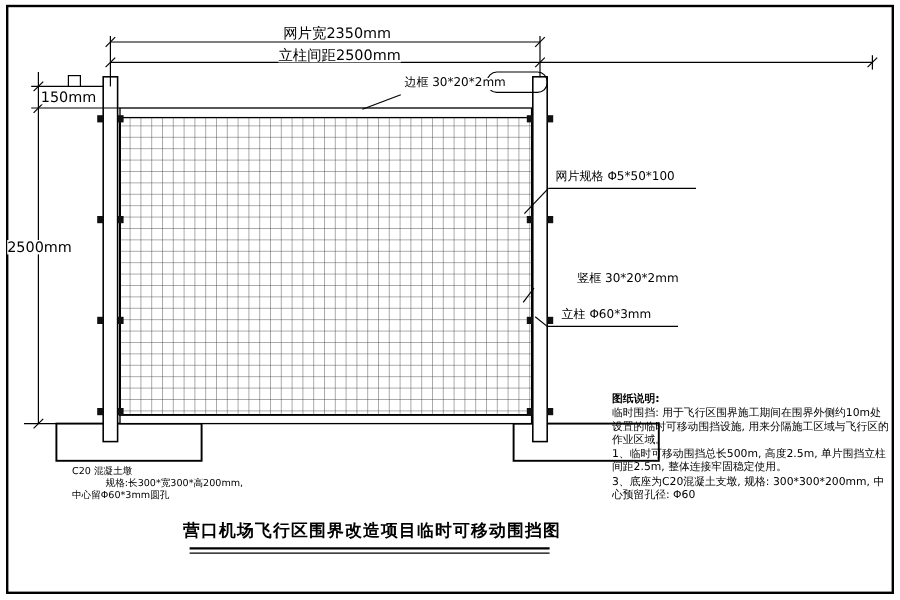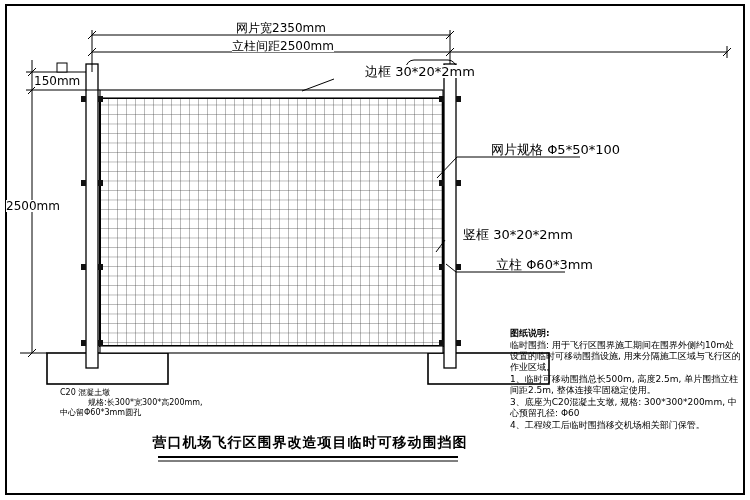--- a/index.html
+++ b/index.html
@@ -4,21 +4,21 @@
 <style>
   html,body{margin:0;padding:0;background:#e8e8e8;}
   .sheet{
     position:relative;width:750px;height:500px;background:#ffffff;
     font-family:"DejaVu Sans","Liberation Sans",sans-serif;
     color:#000;overflow:hidden;
   }
   svg{position:absolute;left:0;top:0;}
   .label{position:absolute;white-space:nowrap;color:#000;background:#fff;line-height:1;}
   .dim{font-size:12px;}
-  .callout{font-size:13px;margin-left:28px;}
+  .callout{font-size:10px;}
   .smallnote{font-size:8px;line-height:10px;background:transparent;}
   .notes{
     position:absolute;left:510px;top:280px;width:233px;
     font-size:9px;line-height:11px;background:transparent;white-space:normal;margin-top:48px;
   }
   .notes .heading{font-weight:bold;margin-bottom:1px;}
   .notes p{margin:0 0 1px 0;}
   .sheet-title{
     position:absolute;left:150px;top:434px;width:320px;text-align:center;
     font-size:14px;font-weight:bold;letter-spacing:1px;background:transparent;
@@ -119,30 +119,29 @@
     </g>
   </svg>
 
   <div class="label dim" style="left:236px;top:22px;">网片宽2350mm</div>
   <div class="label dim" style="left:232px;top:40px;">立柱间距2500mm</div>
   <div class="label dim" style="left:34px;top:75px;">150mm</div>
   <div class="label dim" style="left:6px;top:200px;">2500mm</div>
 
   <div class="label callout" style="left:337px;top:65px;">边框 30*20*2mm</div>
   <div class="label callout" style="left:463px;top:143px;text-align:right;">网片规格 Φ5*50*100</div>
-  <div class="label callout" style="left:435px;top:228px;">竖框 30*20*2mm</div>
+  <div class="label callout" style="left:481px;top:228px;">竖框 30*20*2mm</div>
   <div class="label callout" style="left:468px;top:258px;">立柱 Φ60*3mm</div>
 
   <div class="label smallnote" style="left:60px;top:388px;">C20 混凝土墩</div>
   <div class="label smallnote" style="left:60px;top:398px;margin-left:28px;">规格:长300*宽300*高200mm,</div>
   <div class="label smallnote" style="left:60px;top:408px;">中心留Φ60*3mm圆孔</div>
 
   <div class="notes">
     <div class="heading">图纸说明:</div>
     <p>临时围挡: 用于飞行区围界施工期间在围界外侧约10m处设置的临时可移动围挡设施, 用来分隔施工区域与飞行区的作业区域。</p>
     <p>1、临时可移动围挡总长500m, 高度2.5m, 单片围挡立柱间距2.5m, 整体连接牢固稳定使用。</p>
     <p>3、底座为C20混凝土支墩, 规格: 300*300*200mm, 中心预留孔径: Φ60</p>
-    <p>4、工程竣工后临时围挡移交机场相关部门保管。</p>
   </div>
 
   <div class="sheet-title">营口机场飞行区围界改造项目临时可移动围挡图</div>
 
 </div>
 
 </body></html>

